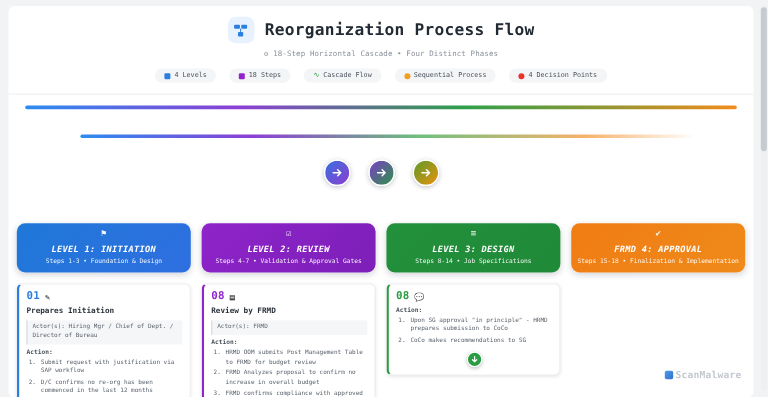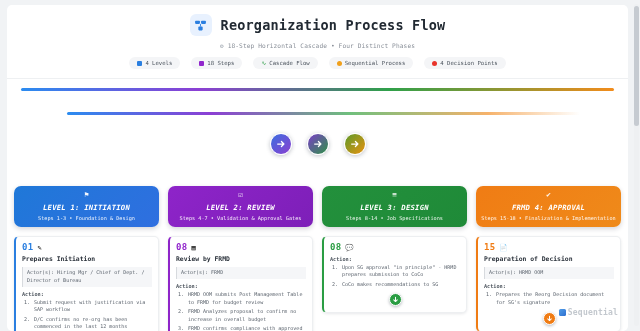--- a/index.html
+++ b/index.html
@@ -329,43 +329,26 @@
 
       </div>
 
       <div class="col">
         <div class="phase-head ph-orange">
           <div class="ph-ic">✔</div>
           <div class="ph-title">FRMD 4: APPROVAL</div>
           <div class="ph-sub">Steps 15-18 • Finalization &amp; Implementation</div>
         </div>
 
-        <div class="step-card sc-orange">
-          <div class="step-head">
-            <span class="step-num n-orange">15</span>
-            <span class="step-ic">📄</span>
-          </div>
-          <div class="step-name">Preparation of Decision</div>
-          <div class="actor">Actor(s): HRMD OOM</div>
-          <div class="action-label">Action:</div>
-          <ol class="actions">
-            <li>Prepares the Reorg Decision document for SG's signature</li>
-          </ol>
-          <span class="down-badge d-orange">
-            <svg width="7" height="7" viewBox="0 0 24 24" fill="none" stroke="#fff" stroke-width="3.5" stroke-linecap="round" stroke-linejoin="round">
-              <path d="M12 4v15M6 13l6 6 6-6"></path>
-            </svg>
-          </span>
-        </div>
 
       </div>
 
     </div>
 
     <div class="watermark">
       <span class="wm-mark"></span>
-      <span>Sequential</span>
+      <span>ScanMalware</span>
     </div>
   </div>
 
   <div class="sbar"></div>
   <div class="sthumb"></div>
 </div>
 
 </body></html>

